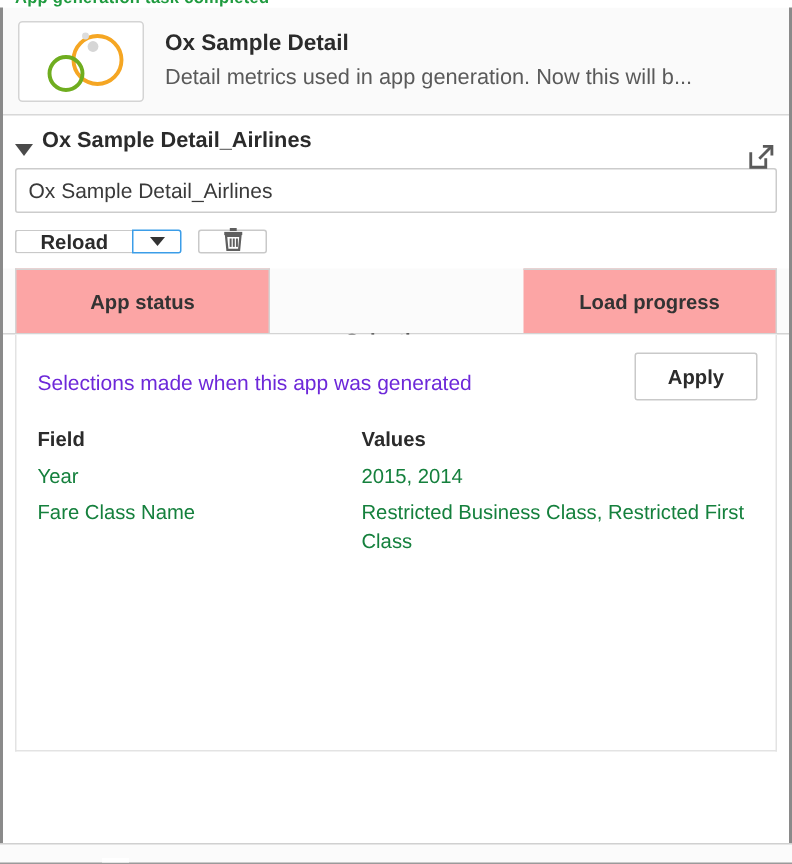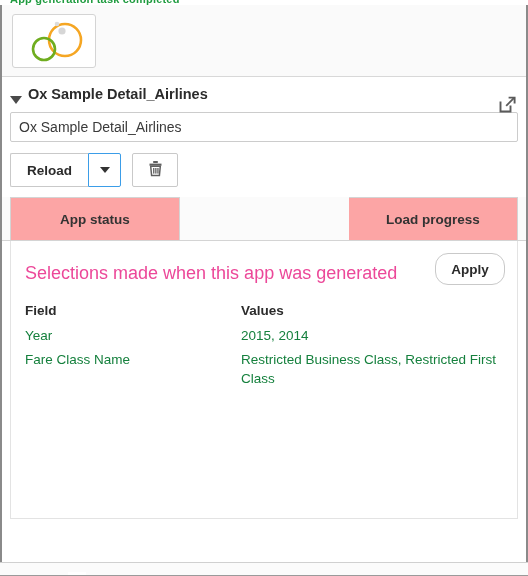--- a/index.html
+++ b/index.html
@@ -152,21 +152,21 @@
     outline: none;
   }
 
   
   #action-row {
     display: flex;
     align-items: center;
     padding: 11px 8px 10px 8px;
   }
   .btn {
-    height: 34px;
+    height: 16px;
     background: #ffffff;
     border: 1px solid #c9c9c9;
     border-radius: 2px;
     font-family: "Liberation Sans", sans-serif;
     font-size: 13.5px;
     font-weight: 700;
     color: #2b2b2b;
     cursor: pointer;
     display: flex;
     align-items: center;
@@ -244,30 +244,30 @@
     background: #ffffff;
     border-left: 1px solid #e3e3e3;
     border-right: 1px solid #e3e3e3;
     border-bottom: 1px solid #e3e3e3;
     margin: 0 8px;
     padding: 14px 12px 0 14px;
     overflow: hidden;
   }
 
   #panel-caption {
-    font-size: 18px;
-    color: #ec4899;
+    font-size: 14px;
+    color: #6d28d9;
     line-height: 20px;
     padding-top: 8px;
   }
   #apply-button {
     position: absolute;
     right: 12px; top: 12px;
-    width: 70px; height: 32px;
-    border-radius: 13px;
+    width: 82px; height: 32px;
+    border-radius: 2px;
   }
 
   #selections-table {
     width: 100%;
     border-collapse: collapse;
     margin-top: 20px;
     table-layout: fixed;
   }
   #selections-table th {
     text-align: left;
@@ -325,20 +325,24 @@
         <span>
           <svg width="84" height="54" viewBox="0 0 84 54" aria-hidden="true">
             <circle cx="52" cy="25" r="16" fill="none" stroke="#F5A623" stroke-width="2.6"></circle>
             <circle cx="31" cy="34" r="11" fill="none" stroke="#6FAD1F" stroke-width="2.6"></circle>
             <circle cx="44" cy="9" r="2.3" fill="#DCDCDC"></circle>
             <circle cx="49" cy="16" r="3.6" fill="#D6D6D6"></circle>
           </svg>
         </span>
       </div>
 
+      <div id="app-header-text">
+        <div id="app-title-main">Ox Sample Detail</div>
+        <div id="app-subtitle">Detail metrics used in app generation. Now this will b...</div>
+      </div>
     </div>
 
     <div id="task-header">
       <div id="collapse-caret"></div>
       <div id="task-name">Ox Sample Detail_Airlines</div>
 
       <div id="open-external-btn">
         <svg width="19" height="19" viewBox="0 0 19 19" aria-hidden="true">
           <path d="M2.5 6.5 L2.5 16.5 L12.5 16.5 L12.5 10.5" fill="none" stroke="#5a5a5a" stroke-width="1.9"></path>
           <path d="M8.2 10.8 L16.3 2.7" fill="none" stroke="#5a5a5a" stroke-width="1.9"></path>

